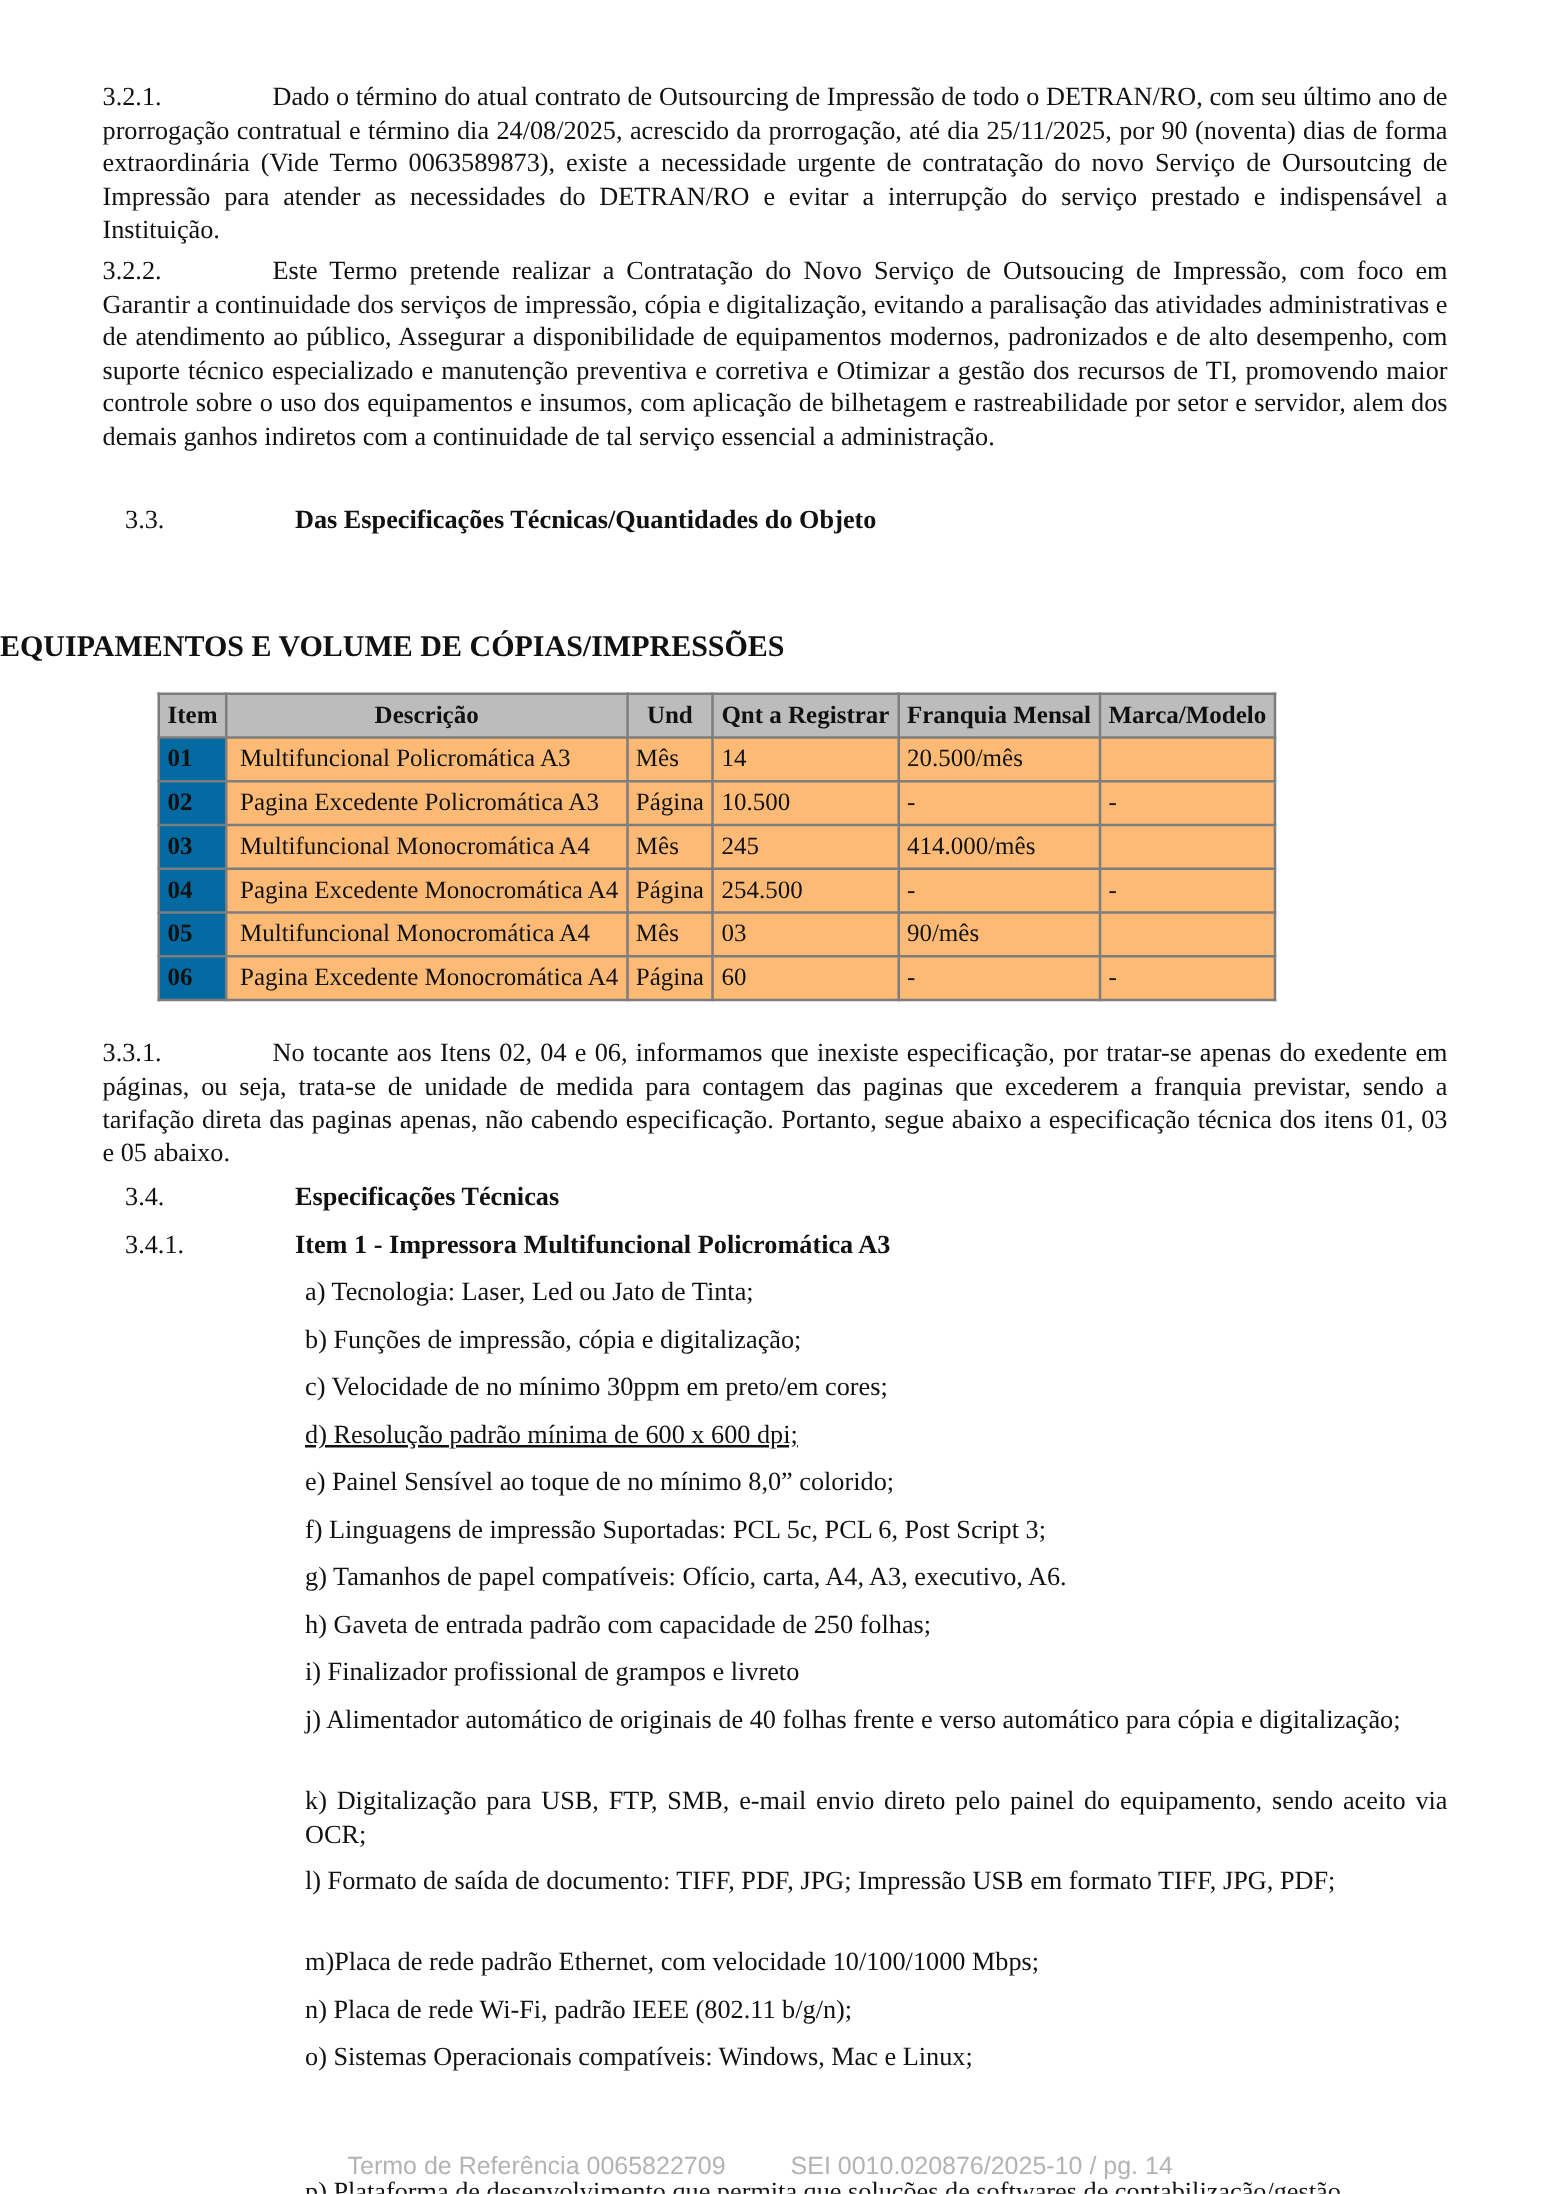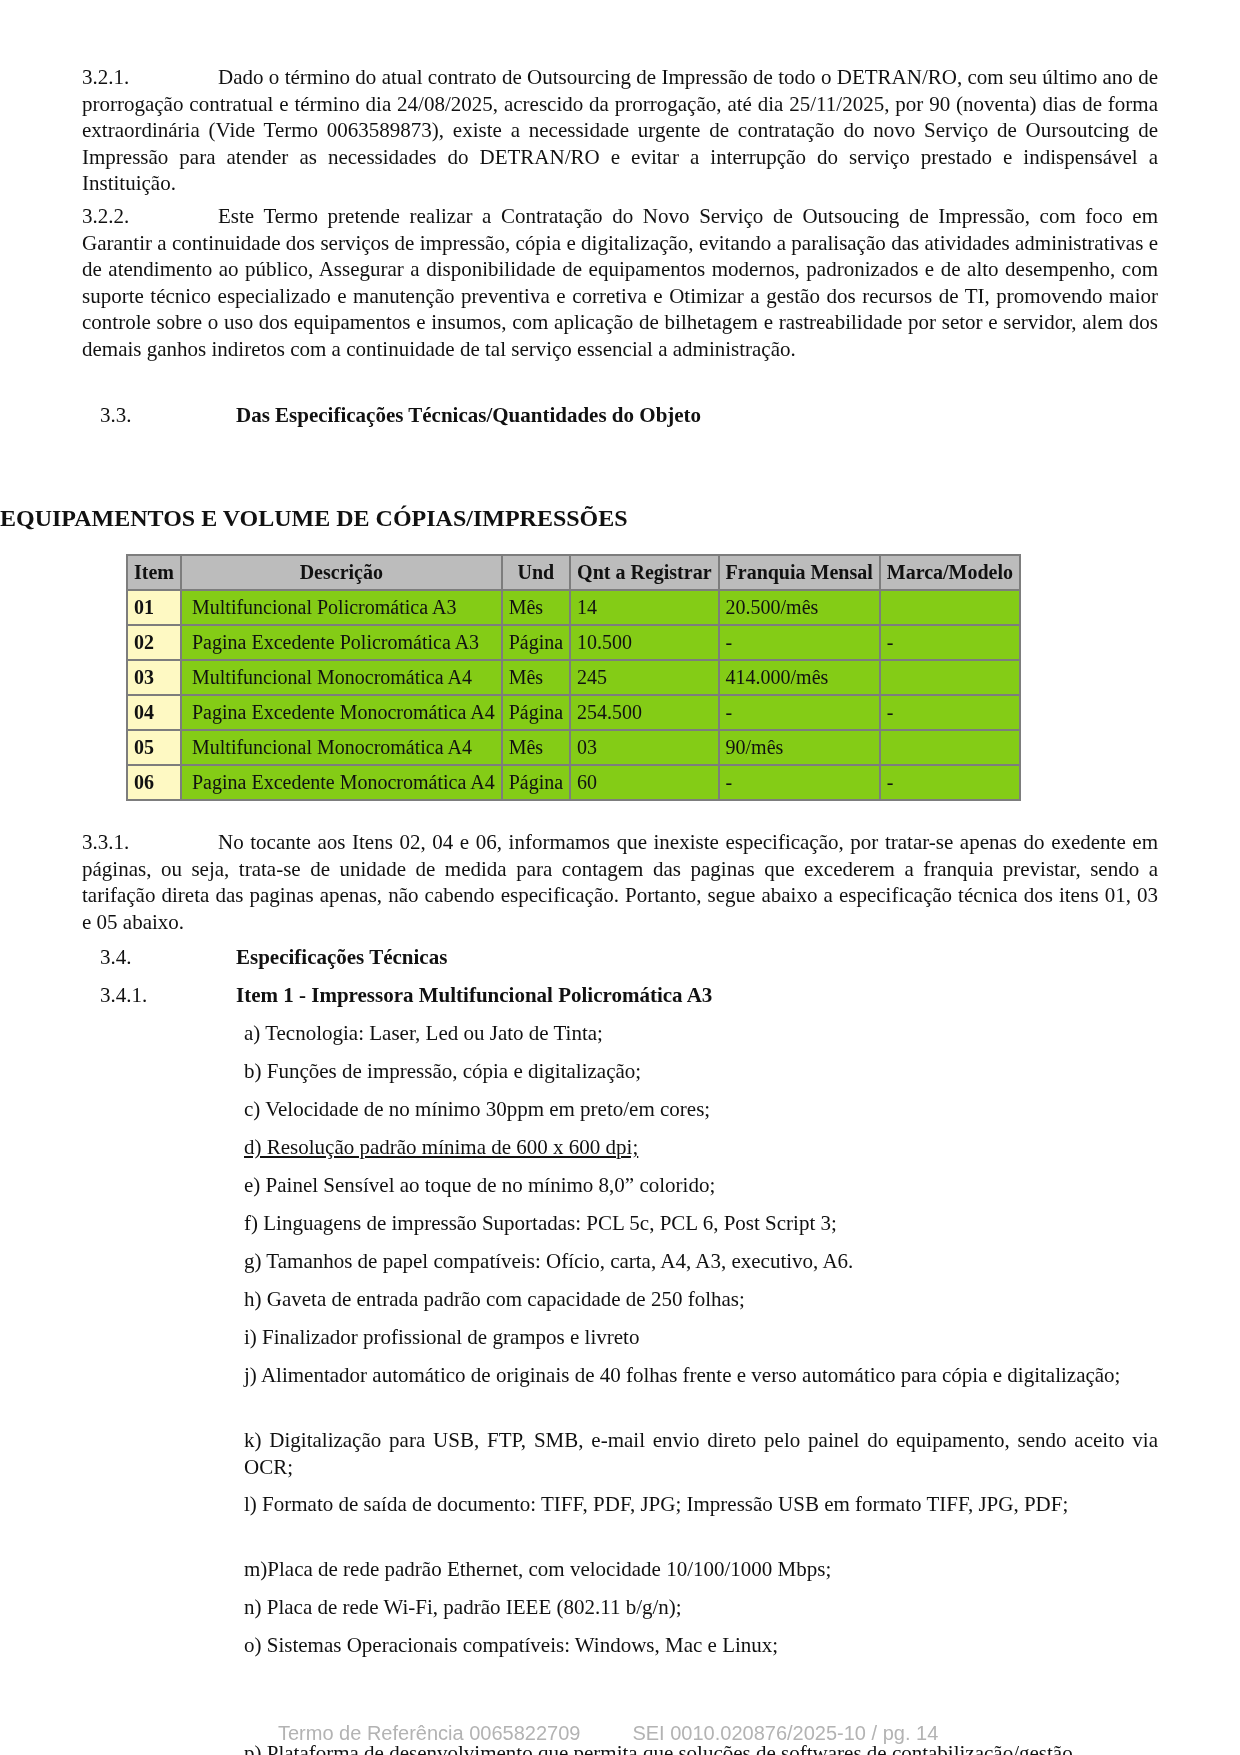--- a/index.html
+++ b/index.html
@@ -12,22 +12,22 @@
   .sec { position: absolute; left: 100px; font-size: 21px; line-height: 26.5px; white-space: nowrap; }
   .sec .num { display: inline-block; width: 136px; }
   .sec .title { font-weight: bold; }
   .heading { position: absolute; left: 0; width: 1232px; top: 503px; 
              font-size: 24px; font-weight: bold; line-height: 30px; }
   table.equip { position: absolute; left: 126px; top: 554px; border-collapse: collapse;
                 font-size: 20px; }
   table.equip th, table.equip td { border: 2px solid #7d7d7d; height: 33px; padding: 0 6px;
                 white-space: nowrap; }
   table.equip th { background: #bcbcbc; font-weight: bold; }
-  table.equip td { background: #84cc16; }
-  table.equip td.item { background: #fef9c3; font-weight: bold; }
+  table.equip td { background: #fdba74; }
+  table.equip td.item { background: #0369a1; font-weight: bold; }
   table.equip td.desc { text-align: left; padding-left: 10px; }
   .c-item { width: 47px; } .c-desc { width: 334px; } .c-und { width: 64px; }
   .c-qnt { width: 151px; } .c-fr { width: 164px; } .c-mm { width: 140px; }
   .list-item { position: absolute; left: 244px; width: 914px; font-size: 21px; line-height: 26.5px;
                text-align: justify; margin: 0; }
   .footer { position: absolute; top: 1722px; left: 278px; font-family: "Liberation Sans", "DejaVu Sans", sans-serif;
             font-size: 20px; color: #b3b3b3; white-space: nowrap; }
   .footer span + span { margin-left: 52px; }
 </style>
 </head>

